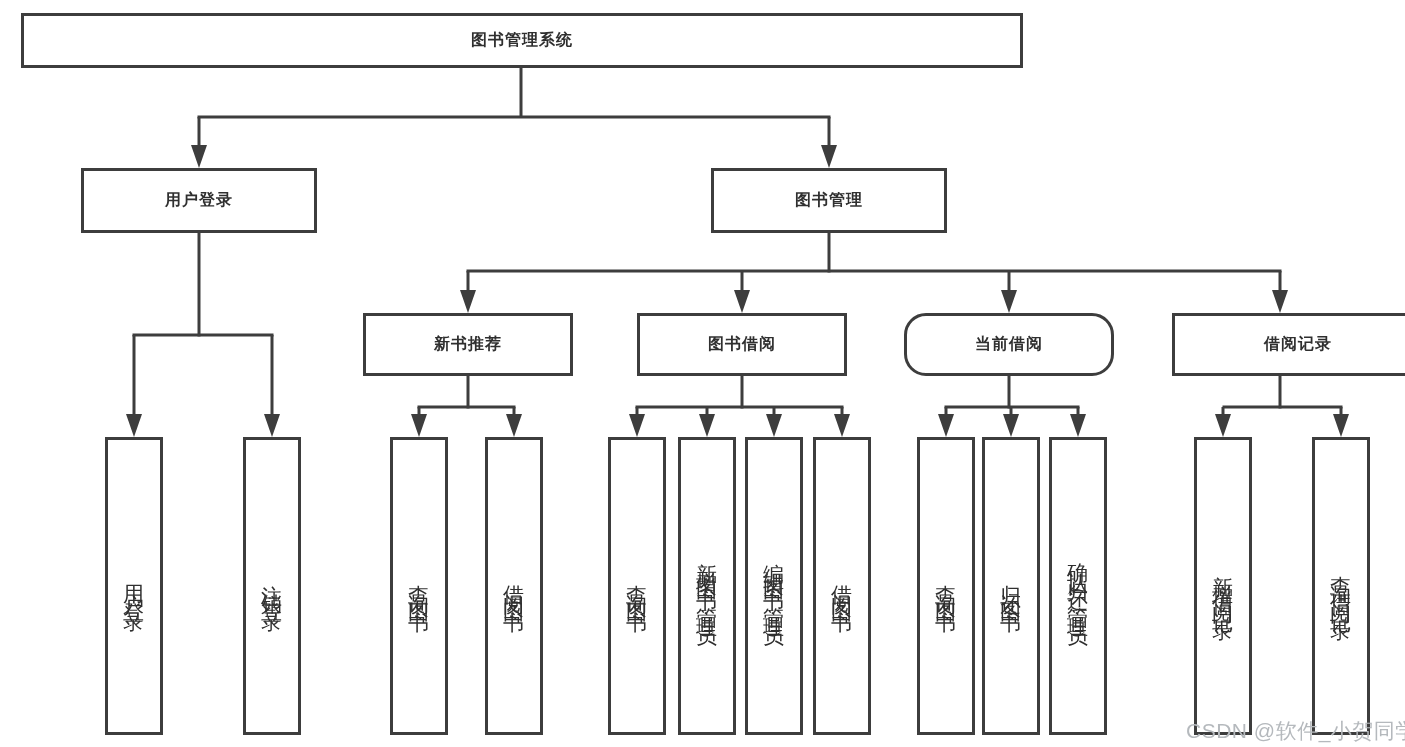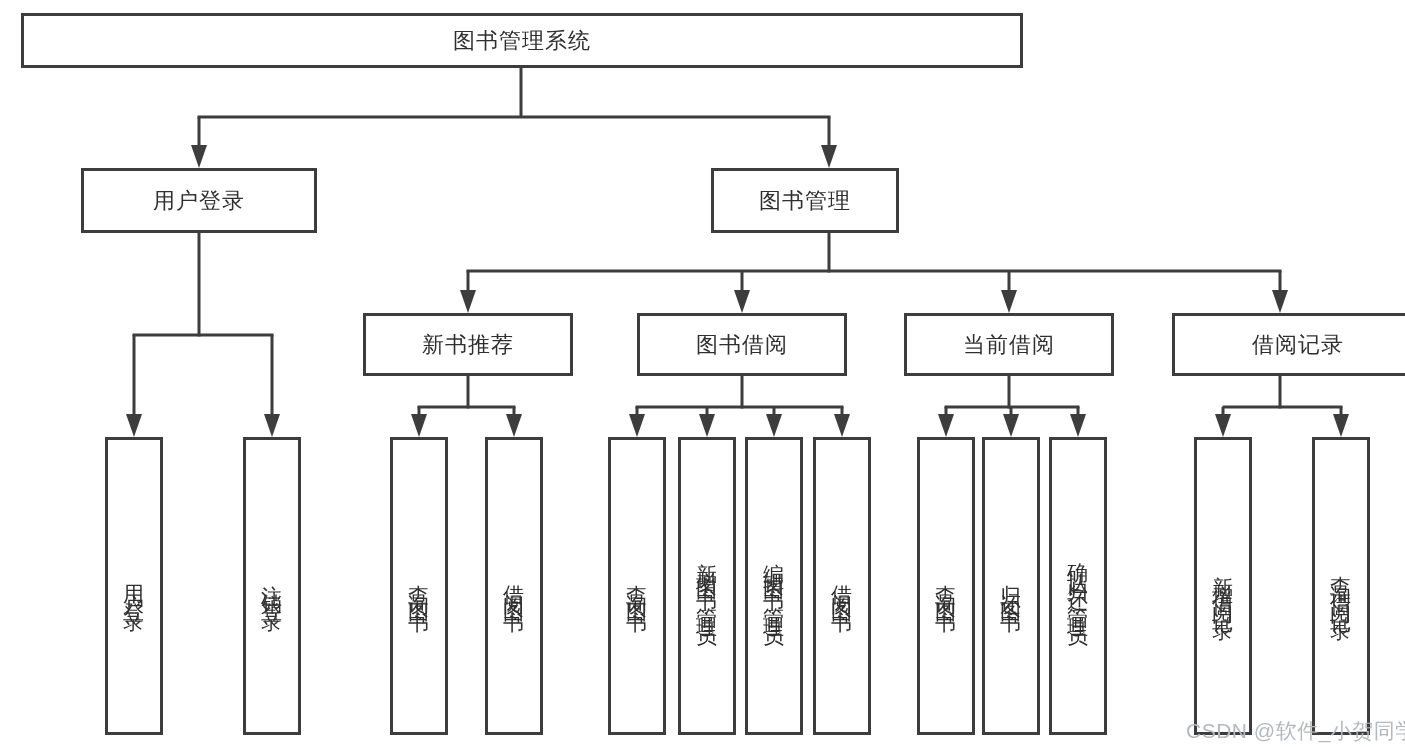--- a/index.html
+++ b/index.html
@@ -20,23 +20,24 @@
     box-sizing: border-box;
     border: 3px solid #3d3d3d;
     background: #ffffff;
     display: flex;
     align-items: center;
     justify-content: center;
     color: #2f2f2f;
     z-index: 1;
   }
   .h-label {
-    font-size: 22px;
+    font-size: 16px;
     letter-spacing: 1px;
     white-space: nowrap;
+    font-weight: bold;
   }
   .v-label {
     writing-mode: vertical-rl;
     text-orientation: mixed;
     font-size: 21px;
     letter-spacing: 9px;
     line-height: 1;
     white-space: nowrap;
   }
   .watermark {
@@ -123,31 +124,31 @@
     </g>
   </svg>
 
   <div class="box" style="left:21px; top:13px; width:1002px; height:55px;">
     <span class="h-label">图书管理系统</span>
   </div>
 
   <div class="box" style="left:81px; top:168px; width:236px; height:65px;">
     <span class="h-label">用户登录</span>
   </div>
-  <div class="box" style="left:711px; top:168px; width:188px; height:65px;">
+  <div class="box" style="left:711px; top:168px; width:236px; height:65px;">
     <span class="h-label">图书管理</span>
   </div>
 
   <div class="box" style="left:363px; top:313px; width:210px; height:63px;">
     <span class="h-label">新书推荐</span>
   </div>
   <div class="box" style="left:637px; top:313px; width:210px; height:63px;">
     <span class="h-label">图书借阅</span>
   </div>
-  <div class="box" style="left:904px; top:313px; width:210px; height:63px;">
+  <div class="box" style="left:904px; top:313px; width:210px; height:63px;border-radius:22px;">
     <span class="h-label">当前借阅</span>
   </div>
   <div class="box" style="left:1172px; top:313px; width:252px; height:63px;">
     <span class="h-label">借阅记录</span>
   </div>
 
   <div class="box" style="left:105px; top:437px; width:58px; height:298px;">
     <span class="v-label">用户登录</span>
   </div>
   <div class="box" style="left:243px; top:437px; width:58px; height:298px;">

